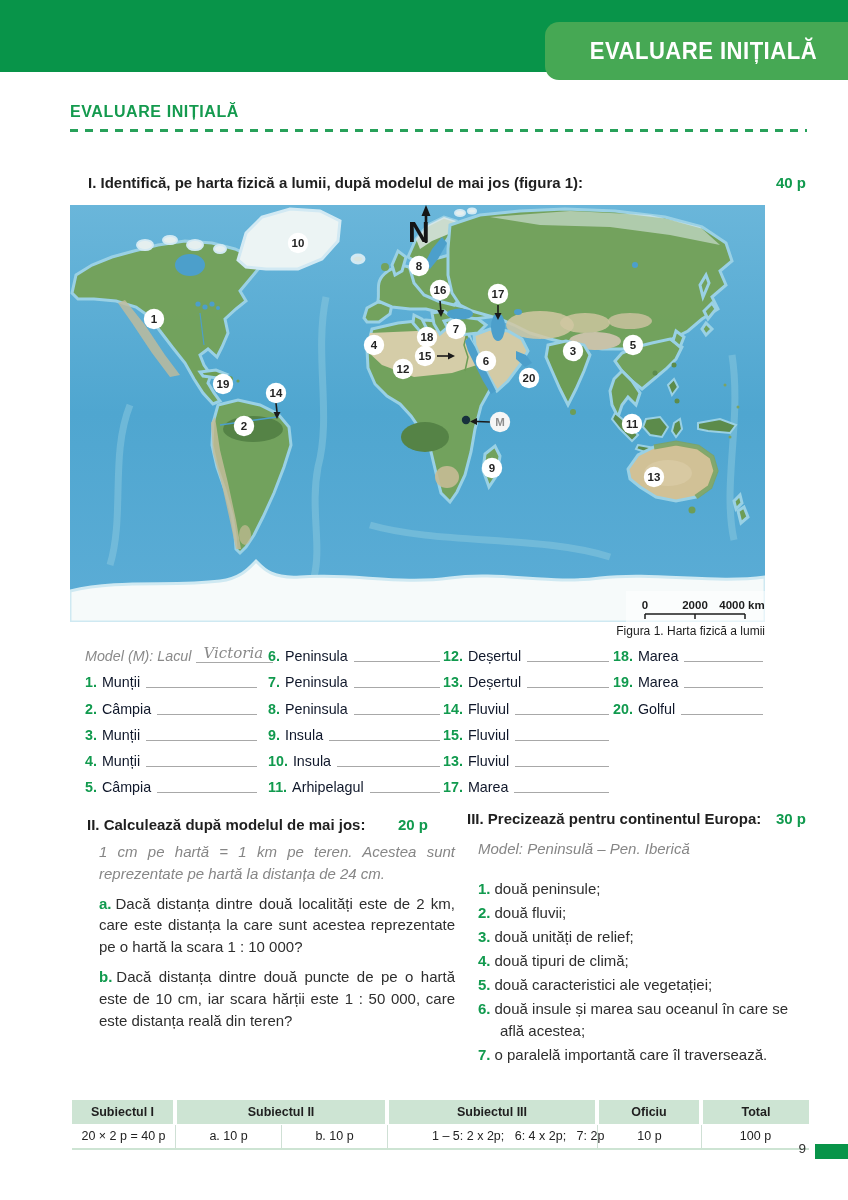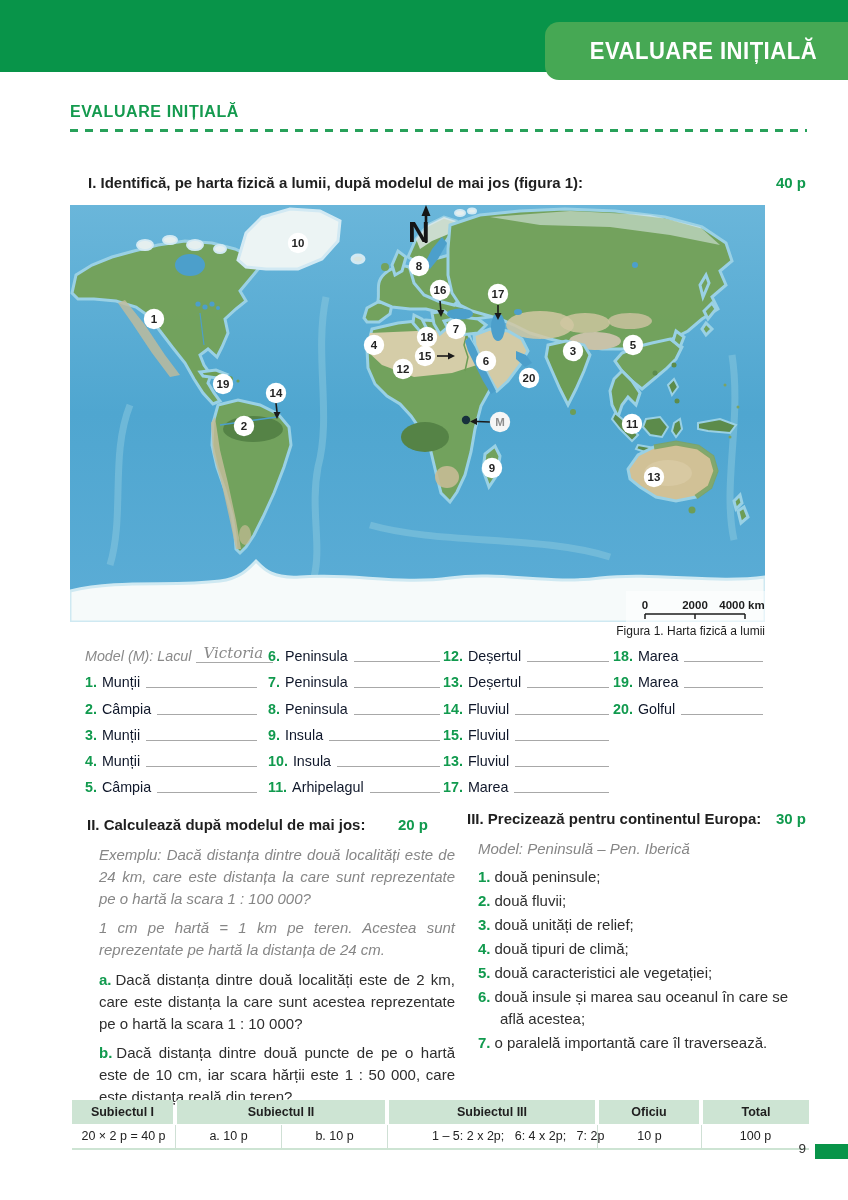--- a/index.html
+++ b/index.html
@@ -44,21 +44,21 @@
   .sec2{position:absolute;left:87px;top:810px;width:368px;margin-top:6px;}
   .sec3{position:absolute;left:467px;top:810px;width:341px;}
   .sec-hrow{display:flex;align-items:baseline;}
   .sec2 .sec-hrow{width:341px;}
   .sec3 .sec-hrow{width:339px;}
   .ex{font-style:italic;color:#868686;font-size:15px;line-height:21.8px;text-align:justify;margin:11px 0 0 12px;}
   .ex2{margin-top:8px;}
   .task{font-size:15px;line-height:21.8px;text-align:justify;color:#2e2e2e;margin:8px 0 0 12px;}
   .tl{color:#119a4e;font-weight:700;margin-right:4px;}
   .s3model{font-style:italic;color:#868686;font-size:15px;margin:13px 0 0 11px;}
-  .s3list{margin:9px 0 0 11px;}
+  .s3list{margin:21px 0 0 11px;}
   .s3item{font-size:15px;line-height:21.5px;color:#2e2e2e;margin-bottom:2.5px;padding-left:22px;text-indent:-22px;}
   .s3num{color:#119a4e;font-weight:700;margin-right:4px;}
 
   
   .score{position:absolute;left:72px;top:1100px;width:737px;font-size:12.5px;}
   .thead{display:flex;gap:4px;}
   .thead .hc{background:#cde4d3;height:24px;line-height:24px;text-align:center;font-weight:700;color:#1f1f1f;}
   .hc1{width:101px;} .hc2{width:208px;} .hc3{width:206px;} .hc4{width:100px;} .hc5{width:106px;}
   .tbody{display:flex;height:23px;line-height:23px;border-bottom:2px solid #cde4d3;margin-top:1px;}
   .tbody .bc{box-sizing:border-box;text-align:center;color:#222;}
@@ -442,21 +442,20 @@
           <span class="lfill"></span>
         </div>
     </div>
   </div>
 
   <div class="sec2">
     <div class="sec-hrow">
       <span class="sec-title">II. Calculează după modelul de mai jos:</span>
       <span class="points">20 p</span>
     </div>
-    <p class="ex">Exemplu: Dacă distanța dintre două localități este de 24 km, care este distanța la care sunt reprezentate pe o hartă la scara 1 : 100 000?</p>
     <p class="ex ex2">1 cm pe hartă = 1 km pe teren. Acestea sunt reprezentate pe hartă la distanța de 24 cm.</p>
     <p class="task"><span class="tl">a.</span><span>Dacă distanța dintre două localități este de 2 km, care este distanța la care sunt acestea reprezentate pe o hartă la scara 1 : 10 000?</span></p>
     <p class="task"><span class="tl">b.</span><span>Dacă distanța dintre două puncte de pe o hartă este de 10 cm, iar scara hărții este 1 : 50 000, care este distanța reală din teren?</span></p>
   </div>
 
   <div class="sec3">
     <div class="sec-hrow">
       <span class="sec-title">III. Precizează pentru continentul Europa:</span>
       <span class="points">30 p</span>
     </div>

